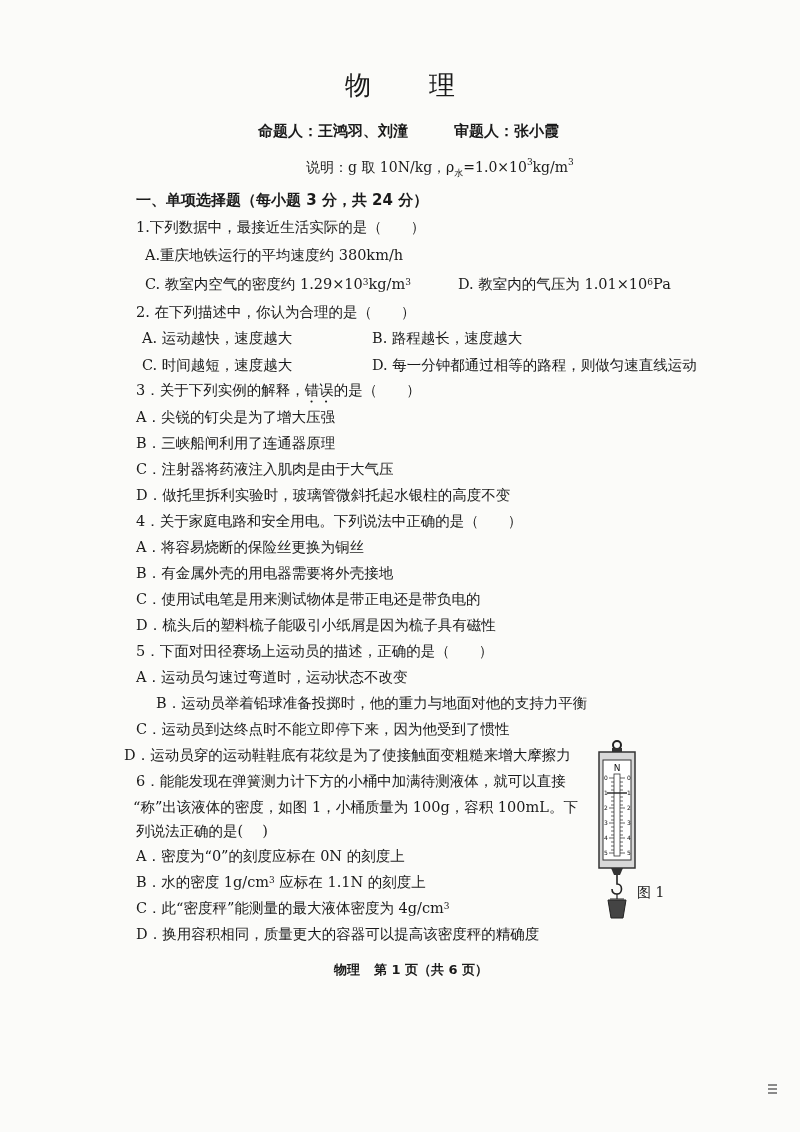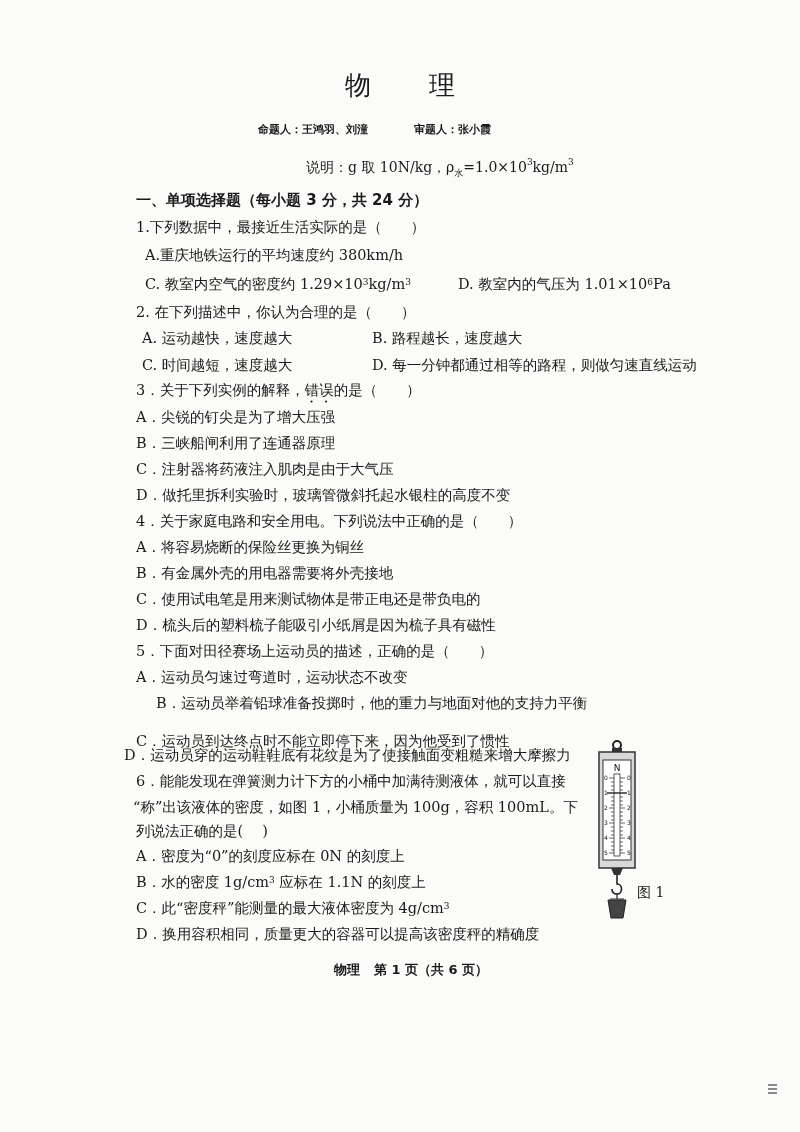--- a/index.html
+++ b/index.html
@@ -9,21 +9,21 @@
     font-family: "DejaVu Serif", "Liberation Serif", serif;
     color: #1a1a1a;
   }
   .page { position: absolute; left: 0; top: 0; width: 800px; height: 1132px; }
   .title {
     position: absolute; top: 68px; left: 0; width: 800px; text-align: center;
     font-size: 26px; letter-spacing: 58px; padding-left: 58px; box-sizing: border-box;
     font-family: "DejaVu Sans", sans-serif; font-weight: normal;
   }
   .authors {
-    position: absolute; top: 122px; left: 258px; font-size: 11px; font-weight: bold;
+    position: absolute; top: 122px; left: 258px; font-size: 15px; font-weight: bold;
     font-family: "DejaVu Sans", sans-serif; white-space: nowrap;
   }
   .authors .reviewer { margin-left: 46px; }
   .note {
     position: absolute; top: 159px; left: 306px; font-size: 14px; white-space: nowrap;
   }
   sup { font-size: 9px; vertical-align: top; position: relative; top: -2px; }
   sub.small { font-size: 9px; }
   .line {
     position: absolute; font-size: 14.5px; white-space: nowrap; line-height: 20px;
@@ -82,21 +82,21 @@
 
   <div class="line" style="top:511px; left:136px;">4．关于家庭电路和安全用电。下列说法中正确的是（　　）</div>
   <div class="line" style="top:537px; left:136px;">A．将容易烧断的保险丝更换为铜丝</div>
   <div class="line" style="top:563px; left:136px;">B．有金属外壳的用电器需要将外壳接地</div>
   <div class="line" style="top:589px; left:136px;">C．使用试电笔是用来测试物体是带正电还是带负电的</div>
   <div class="line" style="top:615px; left:136px;">D．梳头后的塑料梳子能吸引小纸屑是因为梳子具有磁性</div>
 
   <div class="line" style="top:641px; left:136px;">5．下面对田径赛场上运动员的描述，正确的是（　　）</div>
   <div class="line" style="top:667px; left:136px;">A．运动员匀速过弯道时，运动状态不改变</div>
   <div class="line" style="top:693px; left:136px;margin-left:20px;">B．运动员举着铅球准备投掷时，他的重力与地面对他的支持力平衡</div>
-  <div class="line" style="top:719px; left:136px;margin-top:12px;">C．运动员到达终点时不能立即停下来，因为他受到了惯性</div>
+  <div class="line" style="top:719px; left:136px;">C．运动员到达终点时不能立即停下来，因为他受到了惯性</div>
   <div class="line" style="top:745px; left:124px;">D．运动员穿的运动鞋鞋底有花纹是为了使接触面变粗糙来增大摩擦力</div>
 
   <div class="line" style="top:771px; left:136px;">6．能能发现在弹簧测力计下方的小桶中加满待测液体，就可以直接</div>
   <div class="line" style="top:797px; left:133px;">“称”出该液体的密度，如图 1，小桶质量为 100g，容积 100mL。下</div>
   <div class="line" style="top:821px; left:136px;">列说法正确的是(　 )</div>
   <div class="line" style="top:846px; left:136px;">A．密度为“0”的刻度应标在 0N 的刻度上</div>
   <div class="line" style="top:872px; left:136px;">
     <span>B．水的密度 1g/cm</span><sup>3</sup><span> 应标在 1.1N 的刻度上</span>
   </div>
   <div class="line" style="top:898px; left:136px;">

